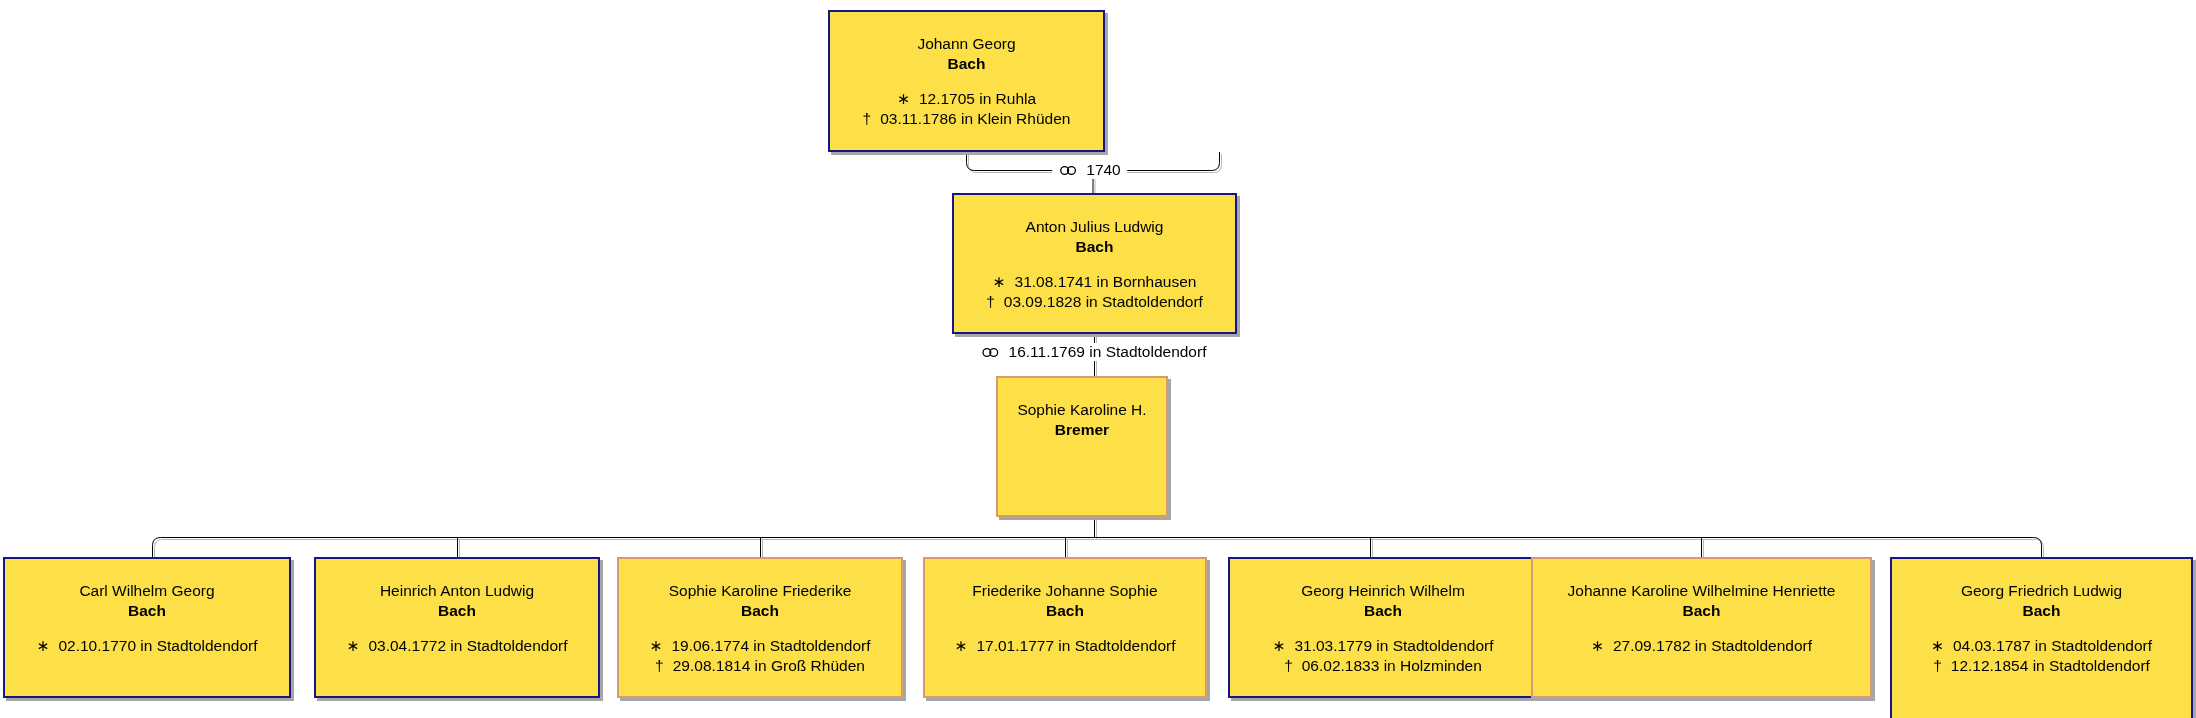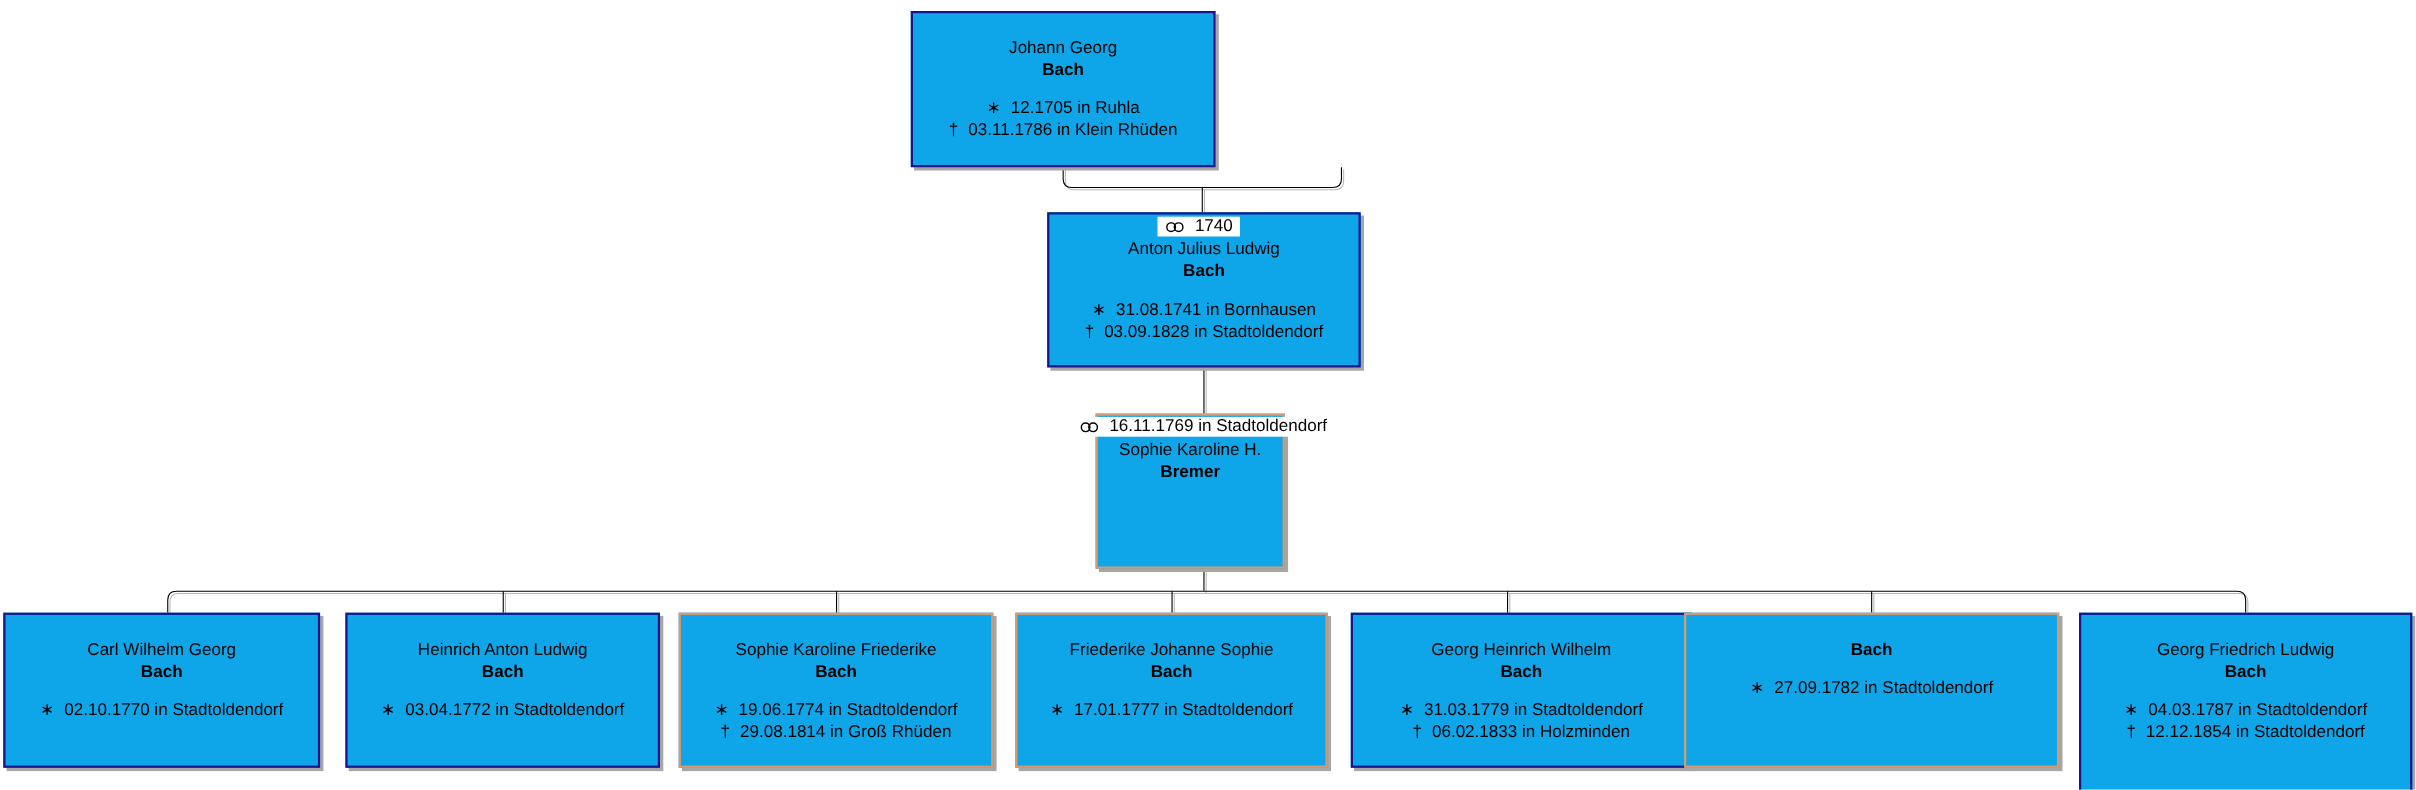--- a/index.html
+++ b/index.html
@@ -8,21 +8,21 @@
     width:2196px;height:718px;
     background:#ffffff;
     font-family:"Liberation Sans","DejaVu Sans",sans-serif;
     color:#000;
     overflow:hidden;
   }
   #lines{position:absolute;left:0;top:0;z-index:0;pointer-events:none;}
   .pbox{
     position:absolute;
     box-sizing:border-box;
-    background:#0ea5e9;
+    background:#fde047;
     border:2px solid #16168a;
     box-shadow:3px 3px 0 #a6a6a6;
     padding-top:22px;
     text-align:center;
     font-size:15.5px;
     line-height:20px;
     z-index:2;
   }
   .pbox.female{border-color:#d89a70;}
   .given{height:20px;}
@@ -35,21 +35,20 @@
     transform:translateX(-50%);
     z-index:3;
     background:#ffffff;
     padding:0 7px;
     height:18px;
     display:flex;
     align-items:center;
     gap:8px;
     font-size:15.5px;
     white-space:nowrap;
-    margin-top:36px;
   }
   .rings{display:block;}
 </style>
 </head>
 <body>
 
 <div id="canvas">
 
   <svg id="lines" width="2196" height="718">
     <g fill="none" stroke="#b8b8b8" stroke-width="1" transform="translate(2,2)">
@@ -185,20 +184,21 @@
         <span class="sym">∗</span>
         <span class="dval">31.03.1779 in Stadtoldendorf</span>
       </div>
     <div class="drow">
         <span class="sym">†</span>
         <span class="dval">06.02.1833 in Holzminden</span>
       </div>
   </div>
 
   <div class="pbox female" style="left:1531px;top:557px;width:341px;height:141px">
+    <div class="given">Johanne Karoline Wilhelmine Henriette</div>
     <div class="surname">Bach</div>
     <div class="spacer"></div>
     <div class="drow">
         <span class="sym">∗</span>
         <span class="dval">27.09.1782 in Stadtoldendorf</span>
       </div>
 
   </div>
 
   <div class="pbox male" style="left:1890px;top:557px;width:303px;height:172px">

